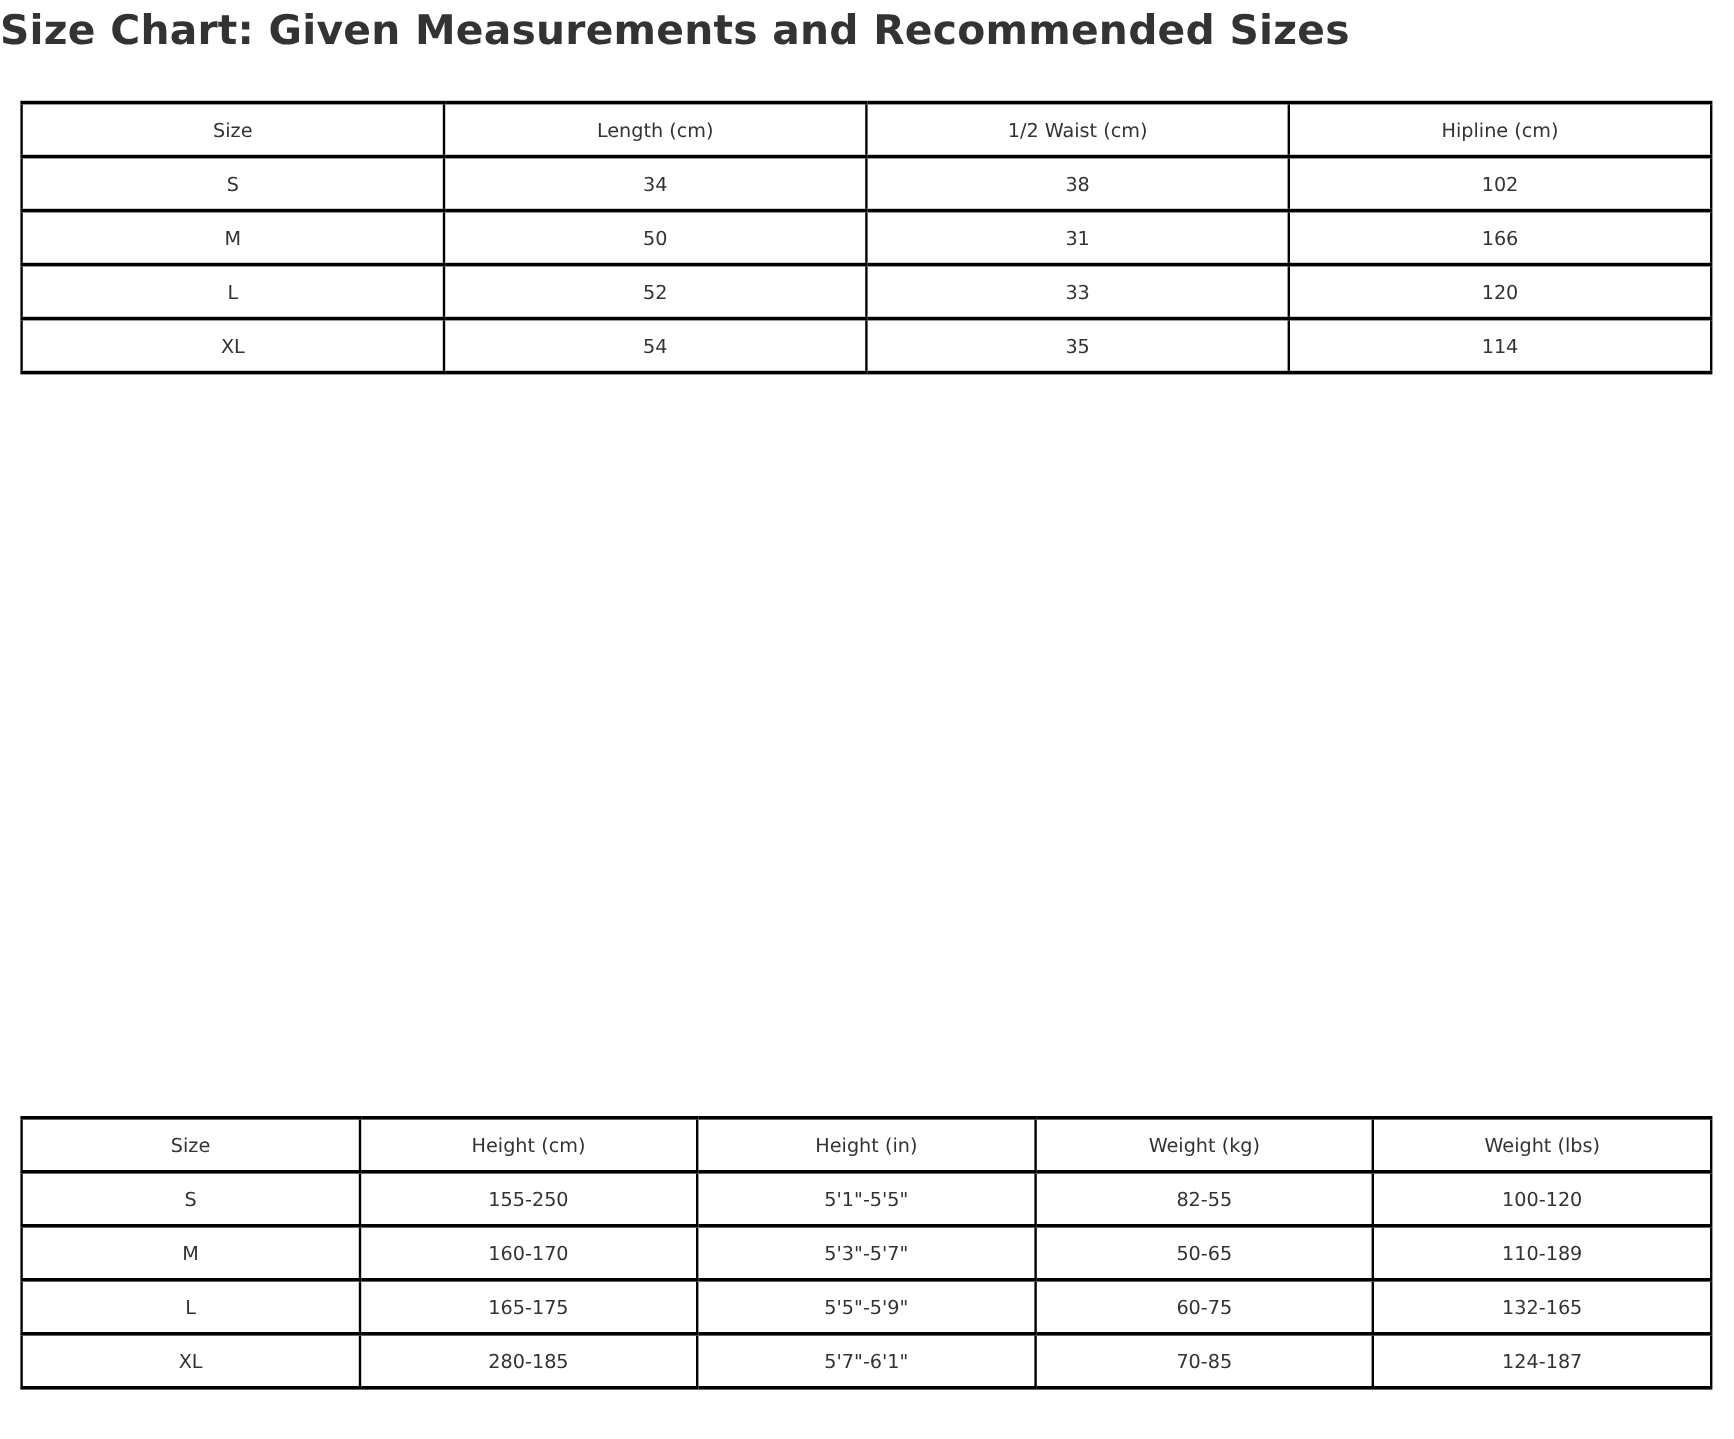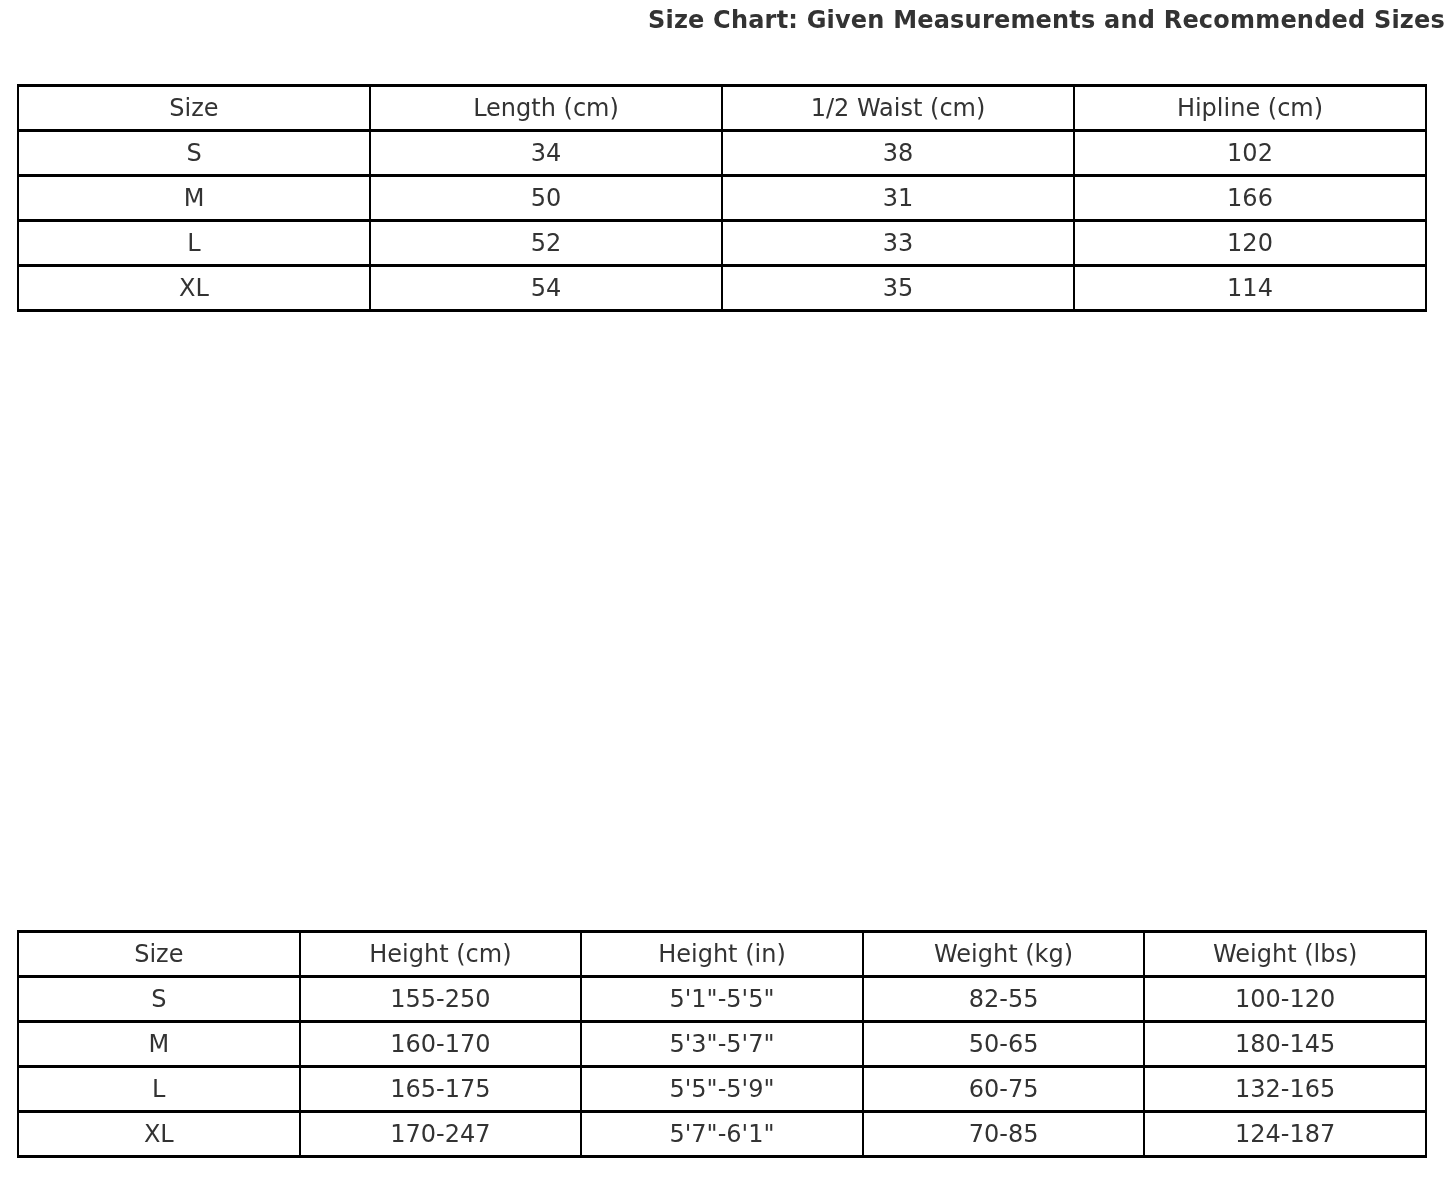--- a/index.html
+++ b/index.html
@@ -14,22 +14,22 @@
     font-family: "DejaVu Sans", "Liberation Sans", sans-serif;
     color: var(--text-color, #333333);
     overflow: hidden;
   }
   .page-title {
     position: absolute;
     top: 7px;
     left: 0;
     width: 1445px;
     margin: 0;
-    text-align: right;
-    font-size: 24px;
+    text-align: left;
+    font-size: 34px;
     line-height: 1.15;
     font-weight: bold;
     color: var(--text-color, #333333);
     letter-spacing: 0.2px;
   }
   table.size-table {
     position: absolute;
     left: 17px;
     width: 1410px;
     border-collapse: collapse;
@@ -41,21 +41,21 @@
   table.size-table th,
   table.size-table td {
     border-left: 2px solid var(--border-color, #000000);
     border-right: 2px solid var(--border-color, #000000);
     border-top: 3px solid var(--border-color, #000000);
     border-bottom: 3px solid var(--border-color, #000000);
     height: 42px;
     padding: 0;
     text-align: center;
     vertical-align: middle;
-    font-size: 24px;
+    font-size: 16px;
     font-weight: normal;
     color: var(--text-color, #333333);
     white-space: nowrap;
     overflow: hidden;
   }
 </style>
 </head>
 <body>
 
 <h1 class="page-title">Size Chart: Given Measurements and Recommended Sizes</h1>
@@ -113,30 +113,30 @@
         <td>155-250</td>
         <td>5'1"-5'5"</td>
         <td>82-55</td>
         <td>100-120</td>
       </tr>
       <tr>
         <td>M</td>
         <td>160-170</td>
         <td>5'3"-5'7"</td>
         <td>50-65</td>
-        <td>180-145</td>
+        <td>110-189</td>
       </tr>
       <tr>
         <td>L</td>
         <td>165-175</td>
         <td>5'5"-5'9"</td>
         <td>60-75</td>
         <td>132-165</td>
       </tr>
       <tr>
         <td>XL</td>
-        <td>170-247</td>
+        <td>280-185</td>
         <td>5'7"-6'1"</td>
         <td>70-85</td>
         <td>124-187</td>
       </tr>
     </tbody>
 </table>
 
 </body></html>

